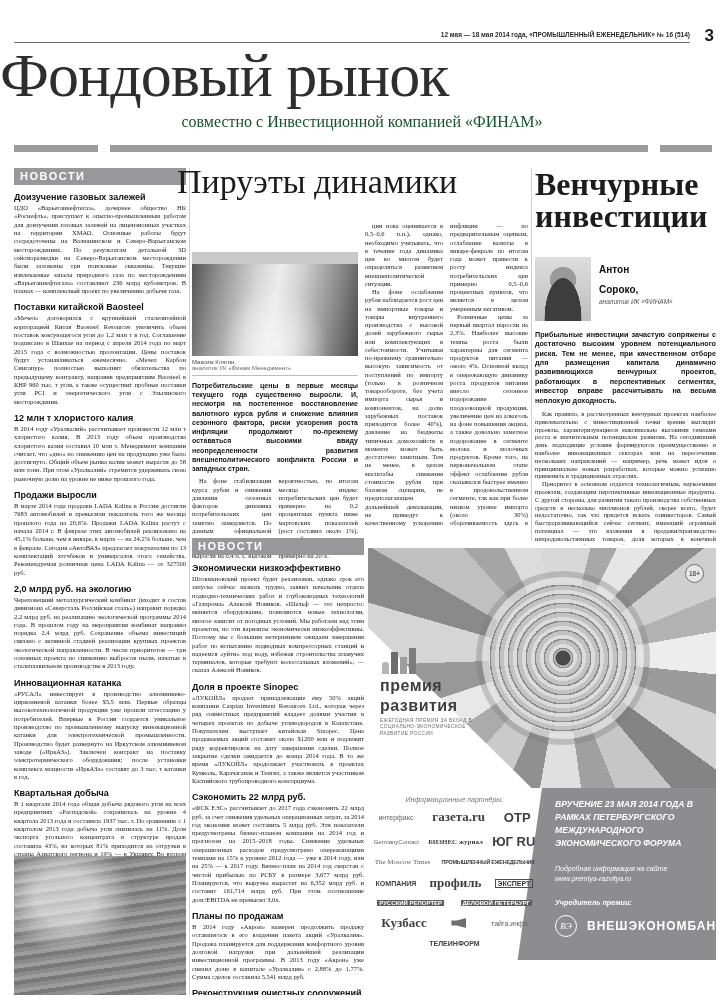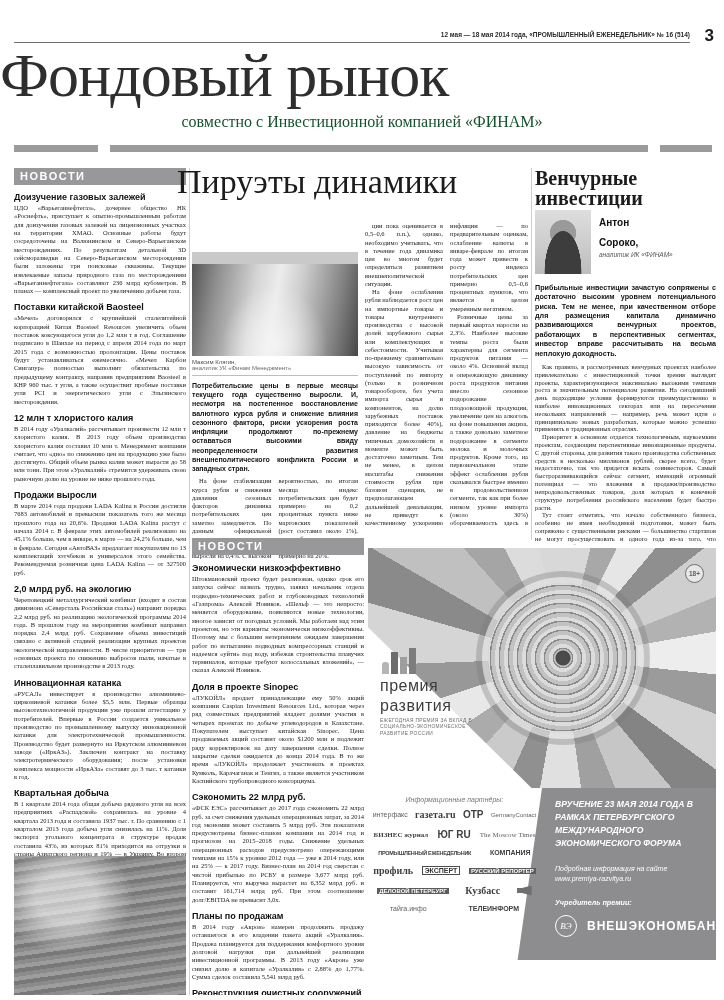--- a/index.html
+++ b/index.html
@@ -48,21 +48,21 @@
   .art-cols-left{height:88px;overflow:hidden;column-count:2;column-gap:7px;}
   .art-cols-left p,.art-cols-right p{font-size:6.5px;line-height:1.27;text-align:justify;
             margin:0;text-indent:7px;color:#232323;}
   .art-cols-right{position:absolute;left:365px;top:222px;width:163px;height:312px;overflow:hidden;
             column-count:2;column-gap:7px;}
   .badge2{position:absolute;left:192px;top:538px;width:160px;}
   .bottom-news{position:absolute;left:192px;top:556px;width:172px;height:439px;overflow:hidden;}
 
   
   .op-col{position:absolute;left:535px;top:168px;width:181px;height:377px;overflow:hidden;}
-  .op-title{font-size:20px;color:#1c1c1c;margin:0 0 2px;line-height:1;}
+  .op-title{font-size:32px;color:#1c1c1c;margin:0 0 25px;line-height:1;}
   .op-author{display:flex;gap:8px;margin-bottom:9px;}
   .portrait{width:56px;height:64px;flex:0 0 auto;background:
       radial-gradient(ellipse at 50% 96%, #3d3d3d 0 46%, rgba(0,0,0,0) 47%),
       radial-gradient(circle at 50% 36%, #9a9a9a 0 26%, rgba(0,0,0,0) 27%),
       linear-gradient(180deg,#dedede,#bdbdbd);}
   .op-name{font-family:"Liberation Sans",sans-serif;font-weight:bold;font-size:10px;color:#111;
            line-height:1.35;padding-top:6px;}
   .op-role{font-size:6.5px;font-style:italic;color:#555;margin-top:2px;font-family:"Liberation Sans",sans-serif;}
   .op-lead{font-family:"Liberation Sans",sans-serif;font-weight:bold;font-size:7.2px;
            line-height:1.3;text-align:justify;margin:0 0 5px;color:#141414;}
@@ -94,33 +94,33 @@
   .age-badge{position:absolute;right:12px;top:16px;width:17px;height:17px;border:1.2px solid #6f6f6f;
       border-radius:50%;color:#5f5f5f;font-family:"Liberation Sans",sans-serif;font-weight:bold;
       font-size:6.5px;display:flex;align-items:center;justify-content:center;background:rgba(255,255,255,.5);}
   .brand{position:absolute;left:12px;top:100px;width:125px;}
   .brand-bars{display:flex;align-items:flex-end;gap:2px;height:26px;margin-left:2px;}
   .brand-bars div{width:7px;background:#8d8d8d;}
   .bb1{height:12px;background:#b5b5b5 !important;border-radius:3px 3px 0 0;}
   .bb2{height:22px;background:#6d6d6d !important;}
   .bb3{height:17px;background:#9e9e9e !important;}
   .bb4{height:26px;background:#7d7d7d !important;}
-  .brand-title{font-family:"Liberation Sans",sans-serif;font-weight:normal;font-size:16px;
+  .brand-title{font-family:"Liberation Sans",sans-serif;font-weight:bold;font-size:16px;
       letter-spacing:.5px;color:#3e3e40;line-height:1.02;margin-top:4px;}
   .brand-tag{font-family:"Liberation Sans",sans-serif;font-size:4.8px;letter-spacing:.4px;
       color:#6d6d6d;text-transform:uppercase;margin-top:3px;width:105px;line-height:1.4;}
   .ad-bottom{position:absolute;left:0;top:240px;width:348px;height:172px;}
   .partners{position:absolute;left:4px;top:4px;width:165px;}
   .partners-label{font-family:"Liberation Sans",sans-serif;font-style:italic;font-size:7px;
       color:#777;text-align:center;margin:4px 0 6px;}
   .plist{display:flex;flex-wrap:wrap;align-items:center;justify-content:space-around;row-gap:9px;column-gap:6px;}
   .p-logo{font-family:"Liberation Sans",sans-serif;font-size:7px;color:#5e5e5e;white-space:nowrap;}
   .pl-serif{font-family:"Liberation Serif",serif;}
   .pl-bold{font-weight:bold;color:#3f3f3f;}
-  .pl-big{font-size:10px;}
+  .pl-big{font-size:13px;}
   .pl-box{border:1px solid #4c4c4c;padding:0 2px;font-weight:bold;color:#333;}
   .pl-dark{background:#5c5c5c;color:#fff;padding:0 2px;font-weight:bold;font-size:6px;}
   .megaphone{display:inline-block;width:15px;height:10px;background:#6f6f6f;
       clip-path:polygon(100% 0,35% 25%,0 25%,0 75%,35% 75%,100% 100%);}
   .gray-panel{position:absolute;left:0;top:0;width:348px;height:172px;background:#8d8d8f;
       clip-path:polygon(50% 0,100% 0,100% 100%,43% 100%);}
   .gray-inner{position:absolute;left:187px;top:10px;width:150px;color:#fff;
       font-family:"Liberation Sans",sans-serif;font-style:italic;}
   .event-text{font-weight:bold;font-size:8.6px;line-height:1.5;text-transform:uppercase;}
   .site-text{font-size:7px;line-height:1.45;margin-top:14px;}

